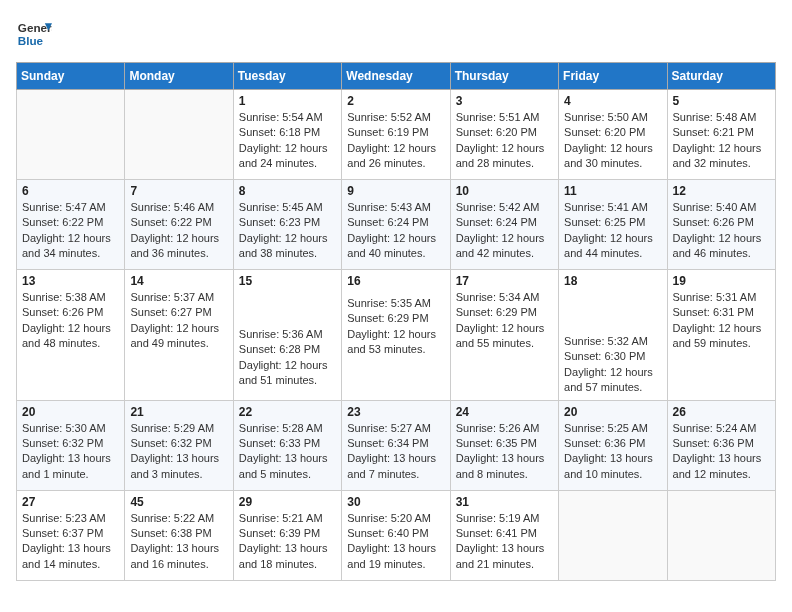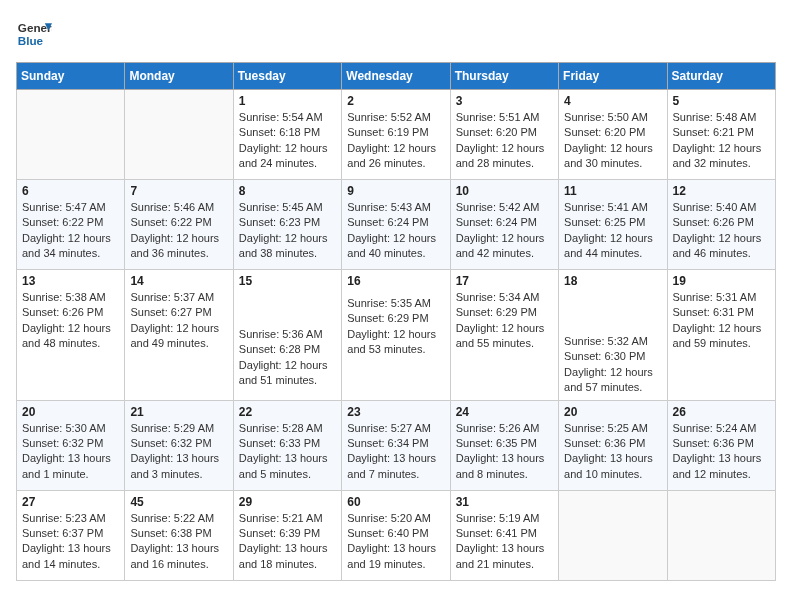--- a/index.html
+++ b/index.html
@@ -315,21 +315,21 @@
 and 16 minutes.</div>
         </td>
         <td>
           <span class="day-num">29</span>
           <div class="day-info" style="white-space: pre-line;">Sunrise: 5:21 AM
 Sunset: 6:39 PM
 Daylight: 13 hours
 and 18 minutes.</div>
         </td>
         <td>
-          <span class="day-num">60</span>
+          <span class="day-num">30</span>
           <div class="day-info" style="white-space: pre-line;">Sunrise: 5:20 AM
 Sunset: 6:40 PM
 Daylight: 13 hours
 and 19 minutes.</div>
         </td>
         <td>
           <span class="day-num">31</span>
           <div class="day-info" style="white-space: pre-line;">Sunrise: 5:19 AM
 Sunset: 6:41 PM
 Daylight: 13 hours

